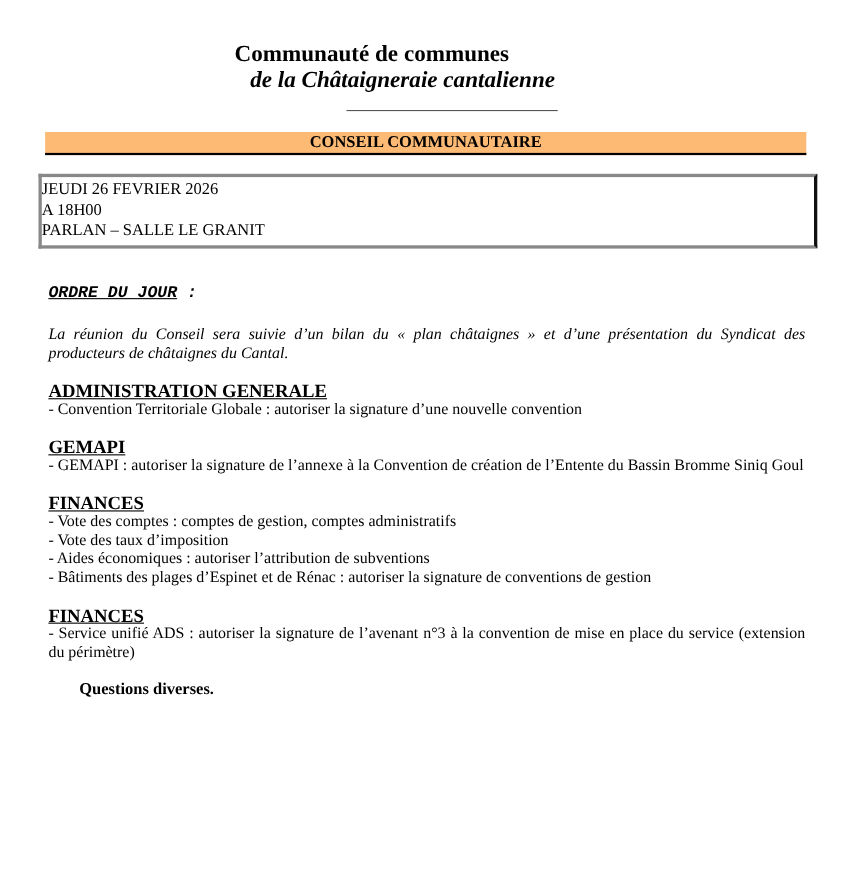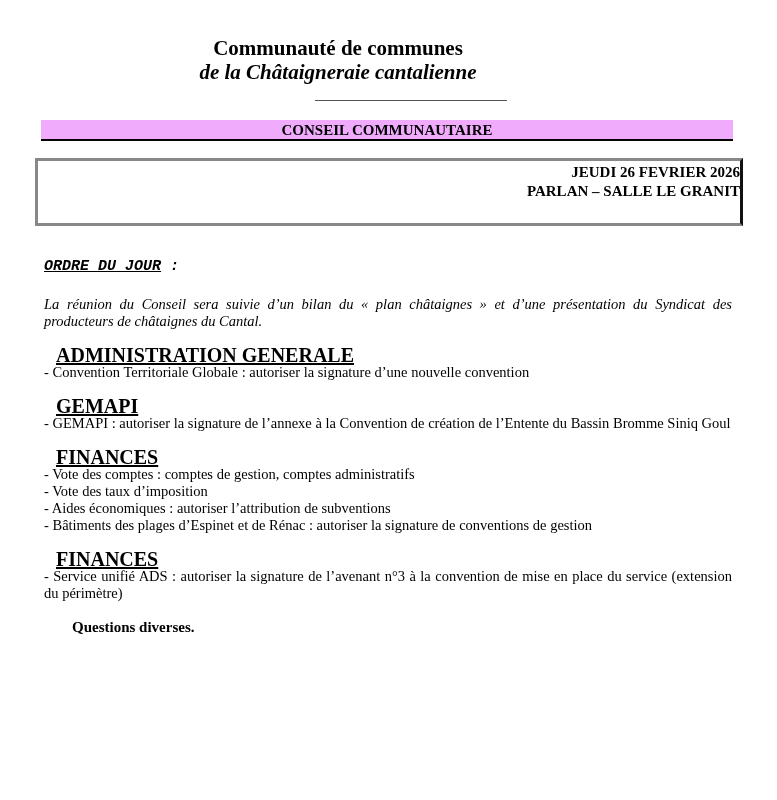--- a/index.html
+++ b/index.html
@@ -1,50 +1,51 @@
 <!DOCTYPE html>
 <html><head>
 <meta charset="utf-8">
 <style>
   html, body { margin:0; padding:0; background:#ffffff; }
   body { width:777px; height:800px; position:relative; overflow:hidden;
          font-family:"Liberation Serif", serif; color:#000; }
   .org { position:absolute; left:0; width:676px; text-align:center; }
   .org-name { top:36px; font-size:21px; font-weight:bold; line-height:24px; }
-  .org-sub { top:60px; font-size:21px; font-weight:bold; font-style:italic; line-height:24px; }
+  .org-sub { top:60px; font-size:21px; font-weight:bold; font-style:italic; line-height:24px;padding-left:28px; }
   .rule { position:absolute; left:315px; width:192px; top:100px; border-top:1px solid #555; }
   .bar { position:absolute; left:41px; width:692px; top:120px; height:19px;
-         background:#f0abfc; border-bottom:2px solid #000; text-align:center;
+         background:#fdba74; border-bottom:2px solid #000; text-align:center;
          font-weight:bold; font-size:15px; line-height:20px; }
   .box { position:absolute; left:35px; width:702px; top:158px; height:62px;
          border-top:3px solid #888; border-bottom:3px solid #888;
          border-left:3px solid #888; border-right:3px solid #111;
-         text-align:right; font-weight:bold; font-size:15px; }
+         text-align:left; font-weight:normal; font-size:15px; }
   .box div { line-height:19px; }
   .box .l1 { margin-top:2px; }
   .content { position:absolute; left:44px; width:688px; top:258px; font-size:14.5px; line-height:17px; }
   .agenda-title { font-weight:bold; font-style:italic; font-size:15px;font-family:Liberation Mono, monospace; }
   .agenda-title .u { text-decoration:underline; }
   .intro { font-style:italic; text-align:justify; margin-top:21px; }
   .section { margin-top:17px; }
-  .section-title { font-weight:bold; text-decoration:underline; font-size:20px;margin-left:12px; }
+  .section-title { font-weight:bold; text-decoration:underline; font-size:17px; }
   .item { text-align:justify; }
   .closing { font-weight:bold; margin-top:17px; font-size:15px;margin-left:28px; }
 </style>
 </head>
 <body>
 
 <div class="org org-name">Communauté de communes</div>
 <div class="org org-sub">de la Châtaigneraie cantalienne</div>
 <div class="rule"></div>
 
 <div class="bar">CONSEIL COMMUNAUTAIRE</div>
 
 <div class="box">
   <div class="l1">JEUDI 26 FEVRIER 2026</div>
+  <div>A 18H00</div>
   <div>PARLAN – SALLE LE GRANIT</div>
 </div>
 
 <div class="content">
   <div class="agenda-title"><span class="u">ORDRE DU JOUR</span><span> :</span></div>
   <div class="intro">La réunion du Conseil sera suivie d’un bilan du « plan châtaignes » et d’une présentation du Syndicat des producteurs de châtaignes du Cantal.</div>
 
   <div class="section">
     <div class="section-title">ADMINISTRATION GENERALE</div>
     <div class="item">- Convention Territoriale Globale : autoriser la signature d’une nouvelle convention</div>

